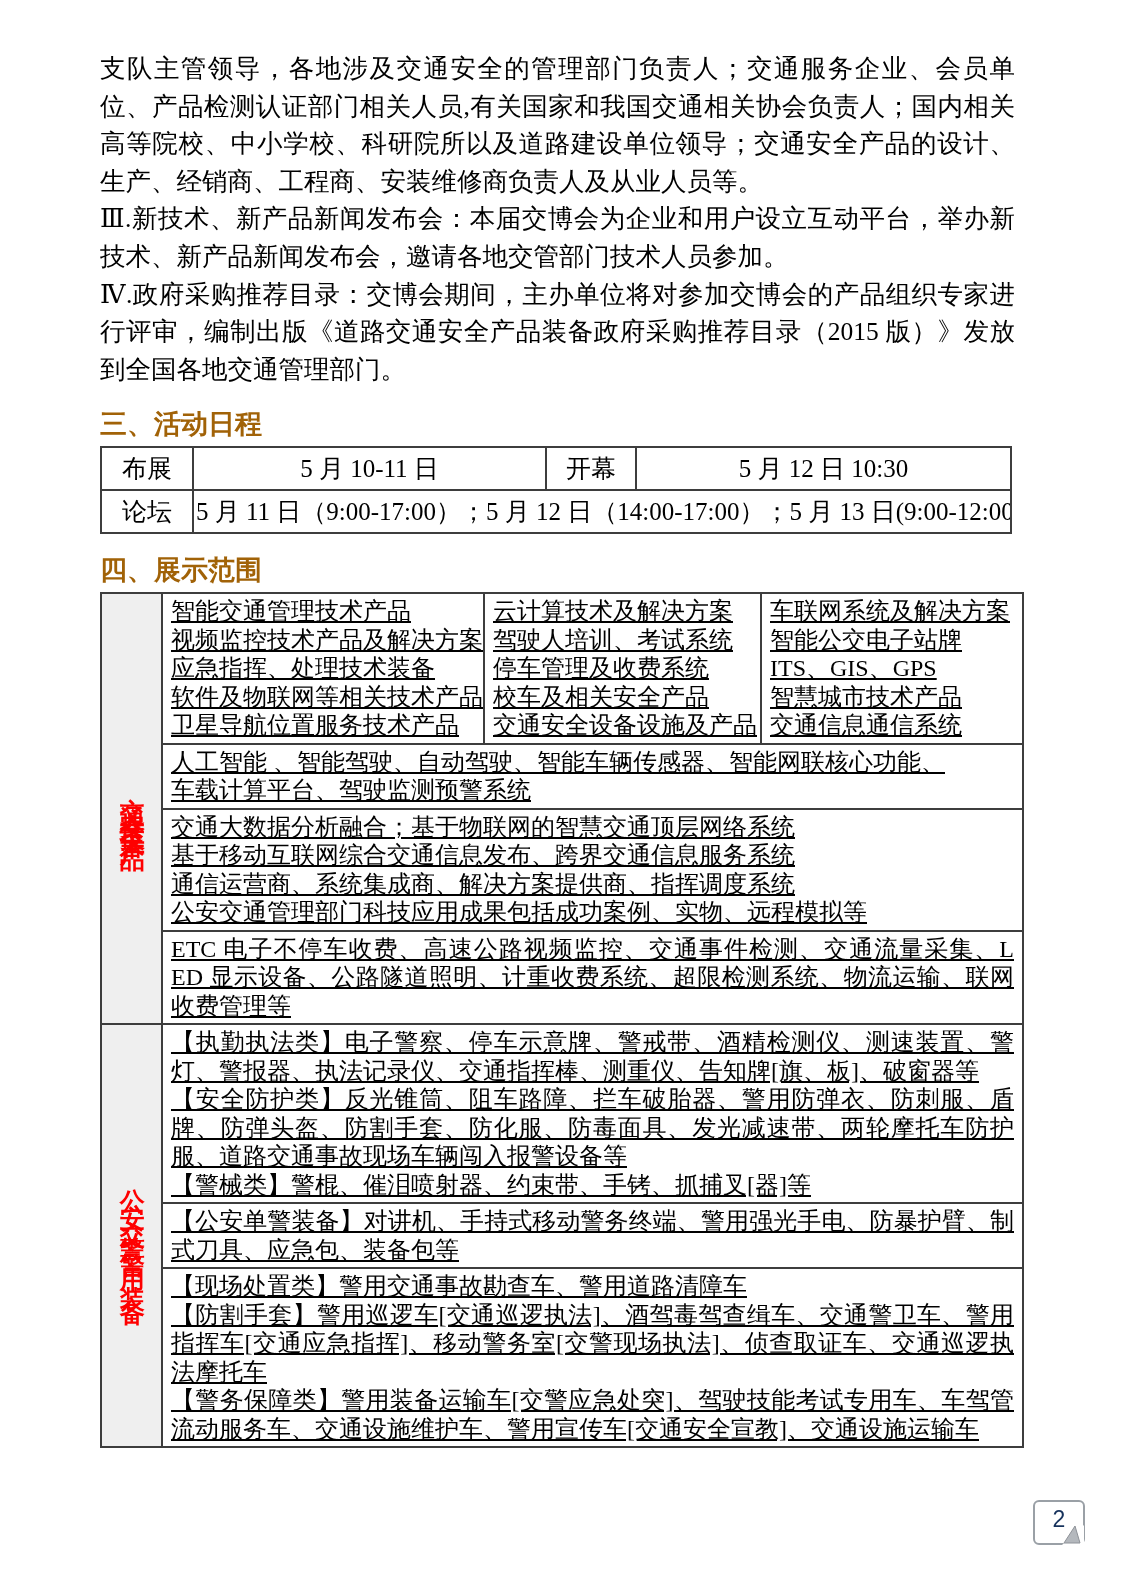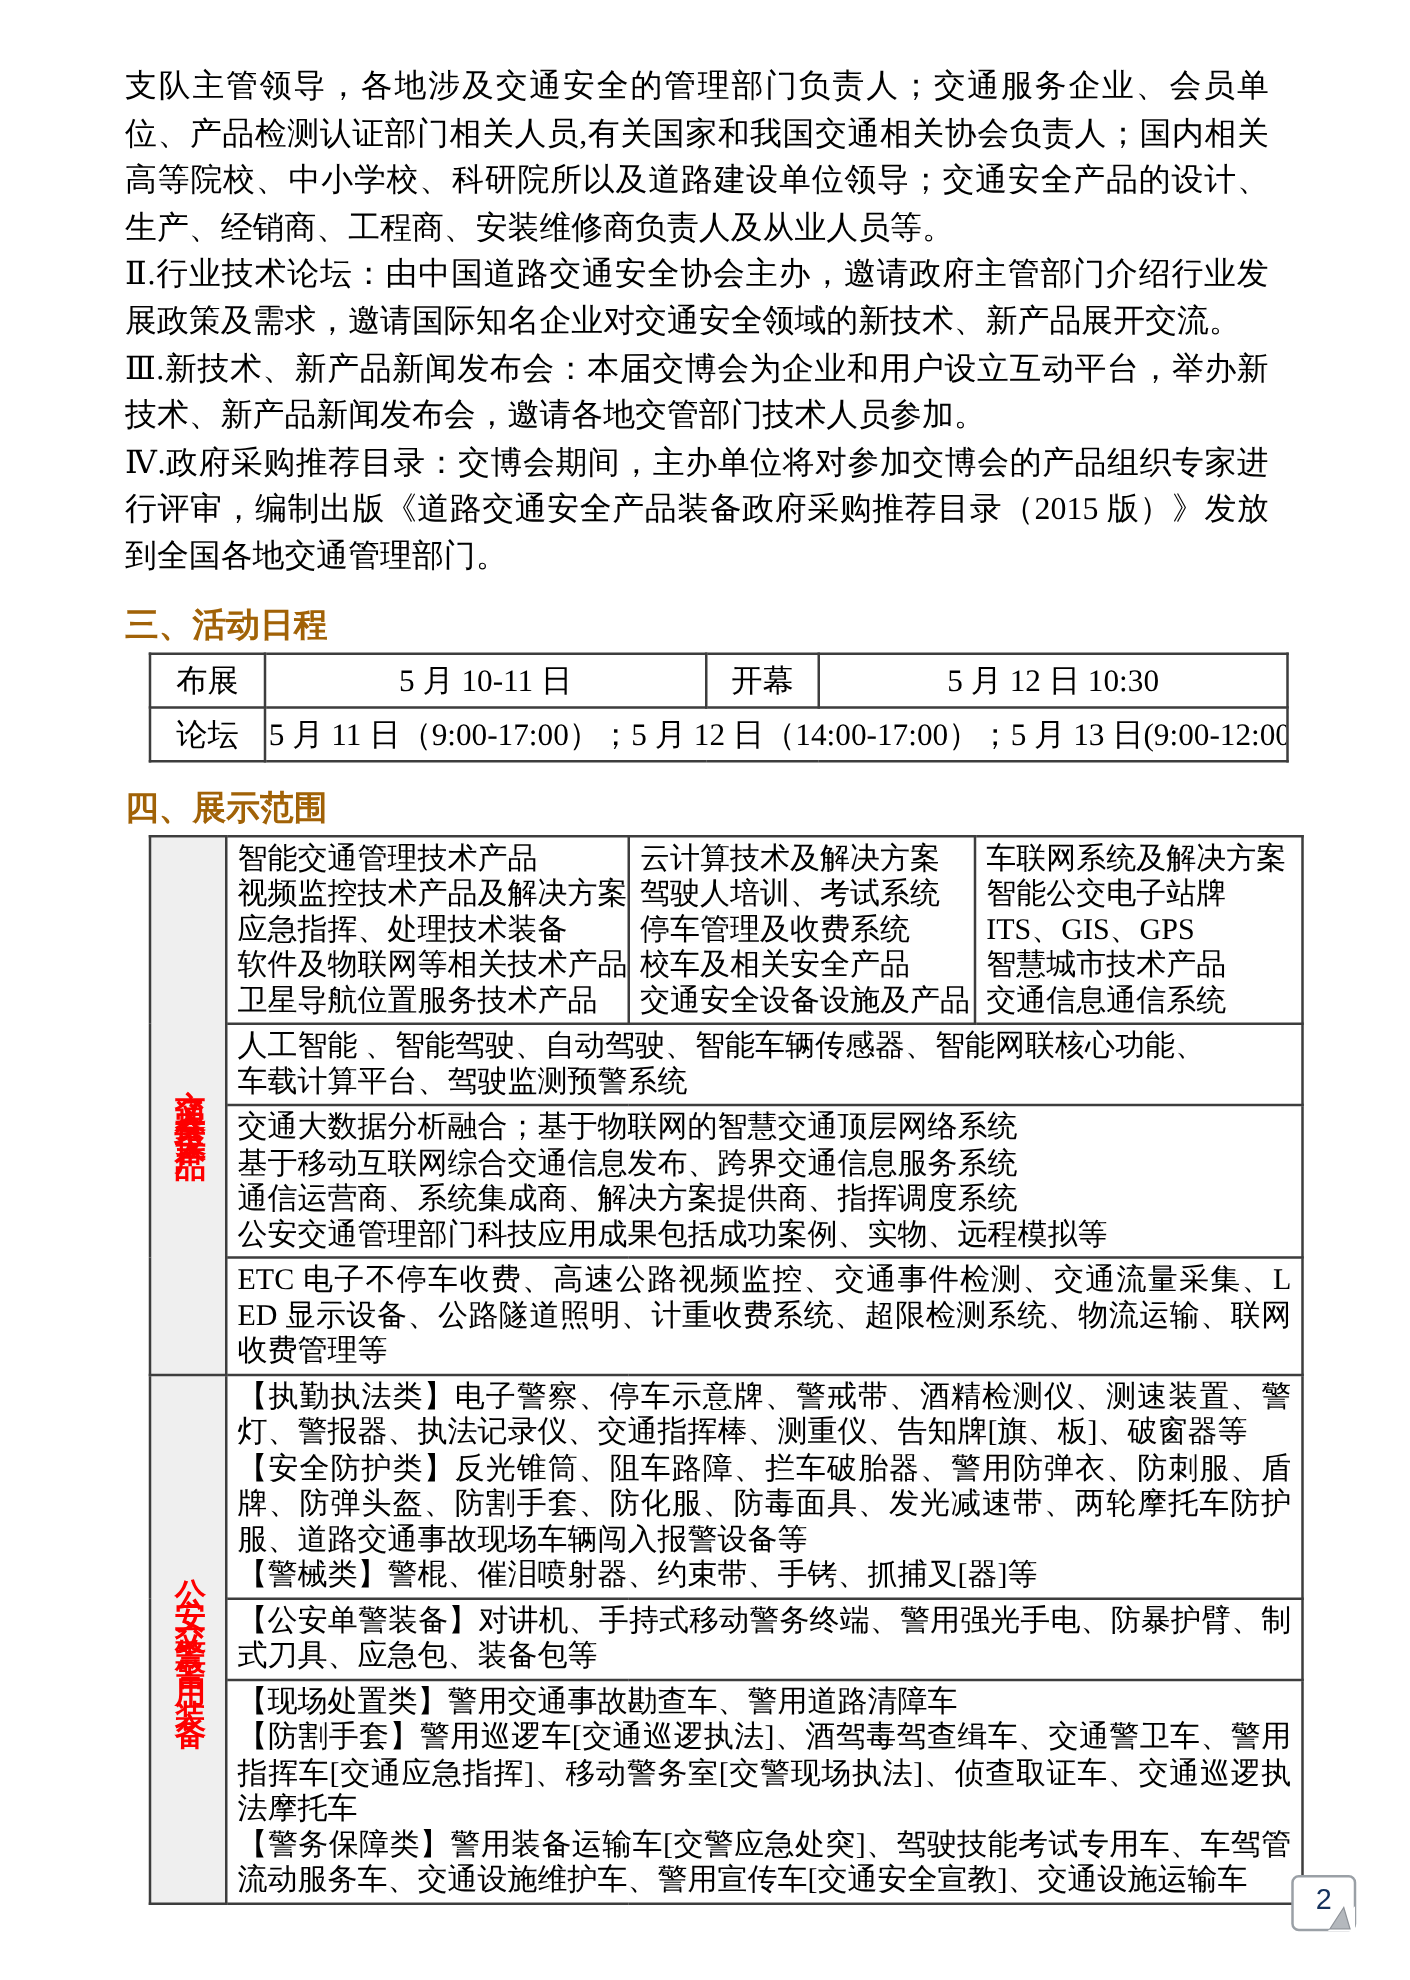--- a/index.html
+++ b/index.html
@@ -17,33 +17,33 @@
     margin:0;width:915px;
     font-size:25.5px;line-height:37.6px;
     text-align:justify;text-justify:inter-ideograph;
   }
   h2.heading{
     margin:21px 0 7px 0;
     color:#a16207;
     font-size:27px;line-height:30px;
     font-weight:bold;
   }
-  table{border-collapse:collapse;table-layout:fixed;margin-left:19px;}
+  table{border-collapse:collapse;table-layout:fixed;}
   
   table.schedule{width:910px;}
   table.schedule td{
     border:2px solid #3d3d3d;
     height:41px;
     text-align:center;vertical-align:middle;
     font-size:25px;
     padding:0 2px;
     overflow:hidden;white-space:nowrap;
   }
   
-  table.scope{width:922px;margin-top:3px;}
+  table.scope{width:922px;margin-top:3px;text-decoration:underline;}
   table.scope td{
     border:2px solid #3d3d3d;
     vertical-align:middle;
     font-size:24px;line-height:28.5px;
     padding:3px 8px;
     overflow:hidden;
   }
   td.vhead{background:#efefef;text-align:center;padding:3px 0;}
   .vtext{
     display:inline-block;
@@ -73,21 +73,20 @@
   }
   .page-tag svg{position:absolute;right:-2px;bottom:-2px;display:block;}
 </style>
 </head>
 <body>
 
 <div class="page">
   <div class="content">
 
     <p class="body">支队主管领导，各地涉及交通安全的管理部门负责人；交通服务企业、会员单位、产品检测认证部门相关人员,有关国家和我国交通相关协会负责人；国内相关高等院校、中小学校、科研院所以及道路建设单位领导；交通安全产品的设计、生产、经销商、工程商、安装维修商负责人及从业人员等。</p>
-    <p class="body">Ⅱ.行业技术论坛：由中国道路交通安全协会主办，邀请政府主管部门介绍行业发展政策及需求，邀请国际知名企业对交通安全领域的新技术、新产品展开交流。</p>
     <p class="body">Ⅲ.新技术、新产品新闻发布会：本届交博会为企业和用户设立互动平台，举办新技术、新产品新闻发布会，邀请各地交管部门技术人员参加。</p>
     <p class="body">Ⅳ.政府采购推荐目录：交博会期间，主办单位将对参加交博会的产品组织专家进行评审，编制出版《道路交通安全产品装备政府采购推荐目录（2015 版）》发放到全国各地交通管理部门。</p>
 
     <h2 class="heading">三、活动日程</h2>
 
     <table class="schedule">
       <colgroup>
           <col style="width:92px">
           <col style="width:353px">
           <col style="width:90px">

